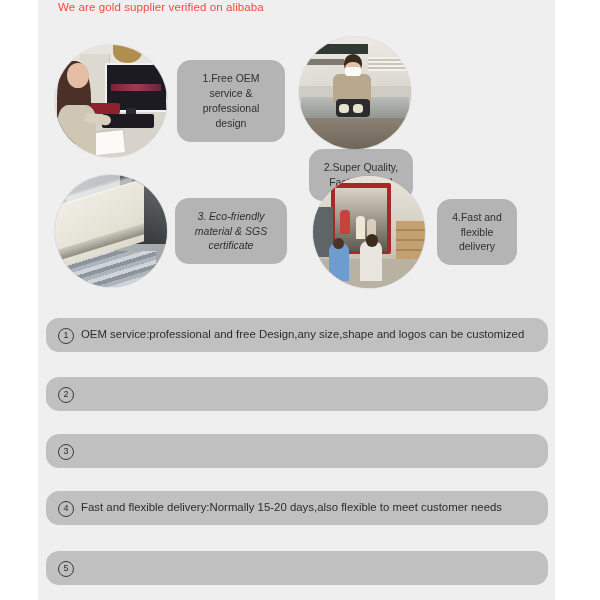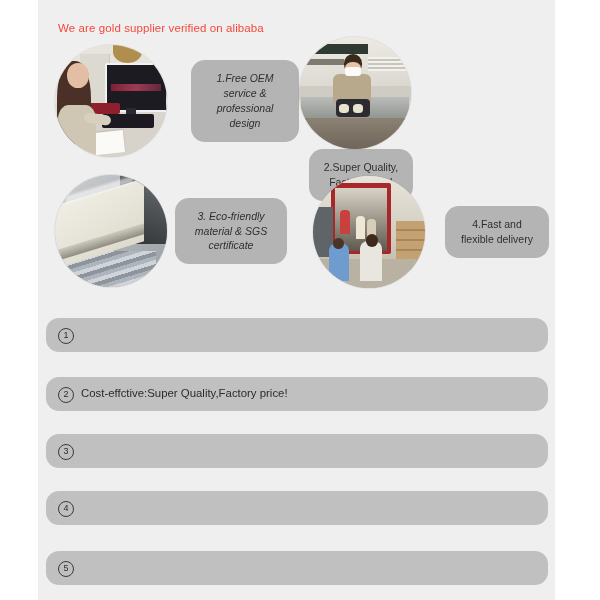--- a/index.html
+++ b/index.html
@@ -24,21 +24,21 @@
     position: absolute;
     left: 38px;
     top: 0px;
     width: 517px;
     height: 600px;
     background: #efefef;
   }
   .headline {
     position: absolute;
     left: 58px;
-    top: 22px;
+    top: 1px;
     font-size: 11.5px;
     color: #f4483c;
     letter-spacing: 0.1px;
     white-space: nowrap;
   }
 
   
   .feature {
     position: absolute;
     display: flex;
@@ -59,24 +59,24 @@
   .caption {
     background: #b4b4b4;
     color: #2f2f2f;
     border-radius: 14px;
     font-size: 10.5px;
     line-height: 1.42;
     text-align: center;
     padding: 11px 10px;
     box-sizing: border-box;
   }
-  .cap-w1 { width: 108px; margin-left: 24px; font-style: italic; }
+  .cap-w1 { width: 108px; margin-left: 10px; }
   .cap-w2 { width: 104px; margin-left: 12px; }
   .cap-w3 { width: 112px; margin-left: 8px; }
-  .cap-w4 { width: 104px; margin-left: 20px; }
+  .cap-w4 { width: 80px; margin-left: 12px; }
 
   
   .f1 { left: 55px;  top: 45px; }
   .f2 { left: 297px; top: 37px; flex-direction: column; }
   .f3 { left: 55px;  top: 175px; font-style: italic; }
   .f4 { left: 313px; top: 176px; }
 
   
   .pill {
     position: absolute;
@@ -259,27 +259,28 @@
           <div class="s4-w1h"></div>
         <div class="s4-w2"></div>
           <div class="s4-w2h"></div>
       </div>
     </div>
     <div class="caption cap-w4">4.Fast and flexible delivery</div>
   </div>
 
   <div class="pill p1">
     <div class="num">1</div>
+    <div class="ptext">OEM service:professional and free Design,any size,shape and logos can be customized</div>
   </div>
   <div class="pill p2">
     <div class="num">2</div>
-    <div class="ptext">Cost-effctive:Super Quality,Factory price!</div>
   </div>
   <div class="pill p3">
     <div class="num">3</div>
   </div>
   <div class="pill p4">
     <div class="num">4</div>
+    <div class="ptext">Fast and flexible delivery:Normally 15-20 days,also flexible to meet customer needs</div>
   </div>
   <div class="pill p5">
     <div class="num">5</div>
   </div>
 </div>
 
 </body></html>

